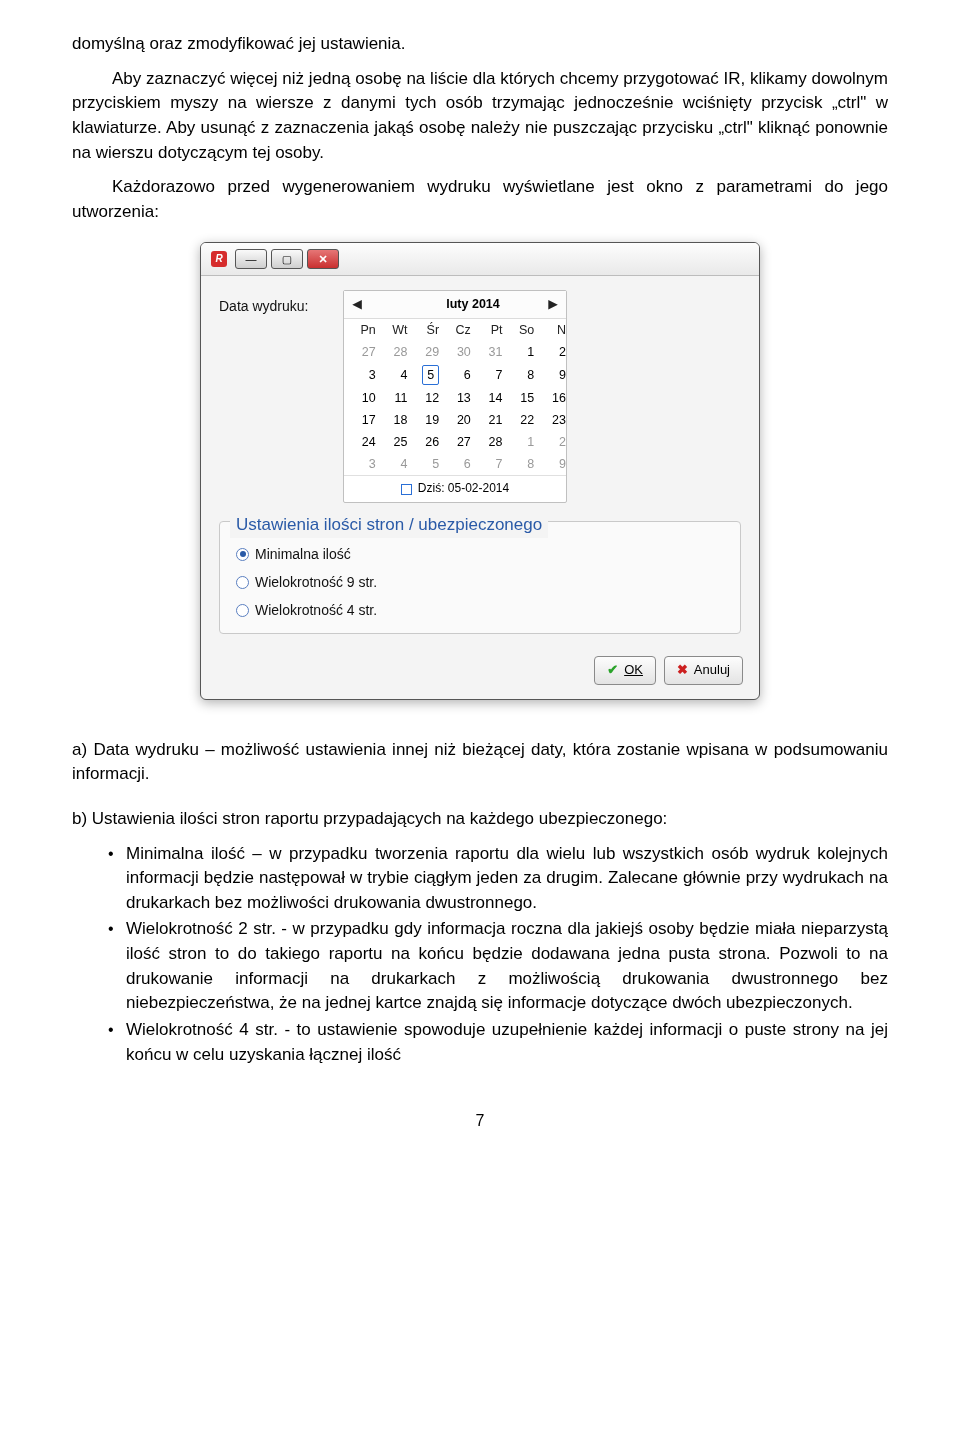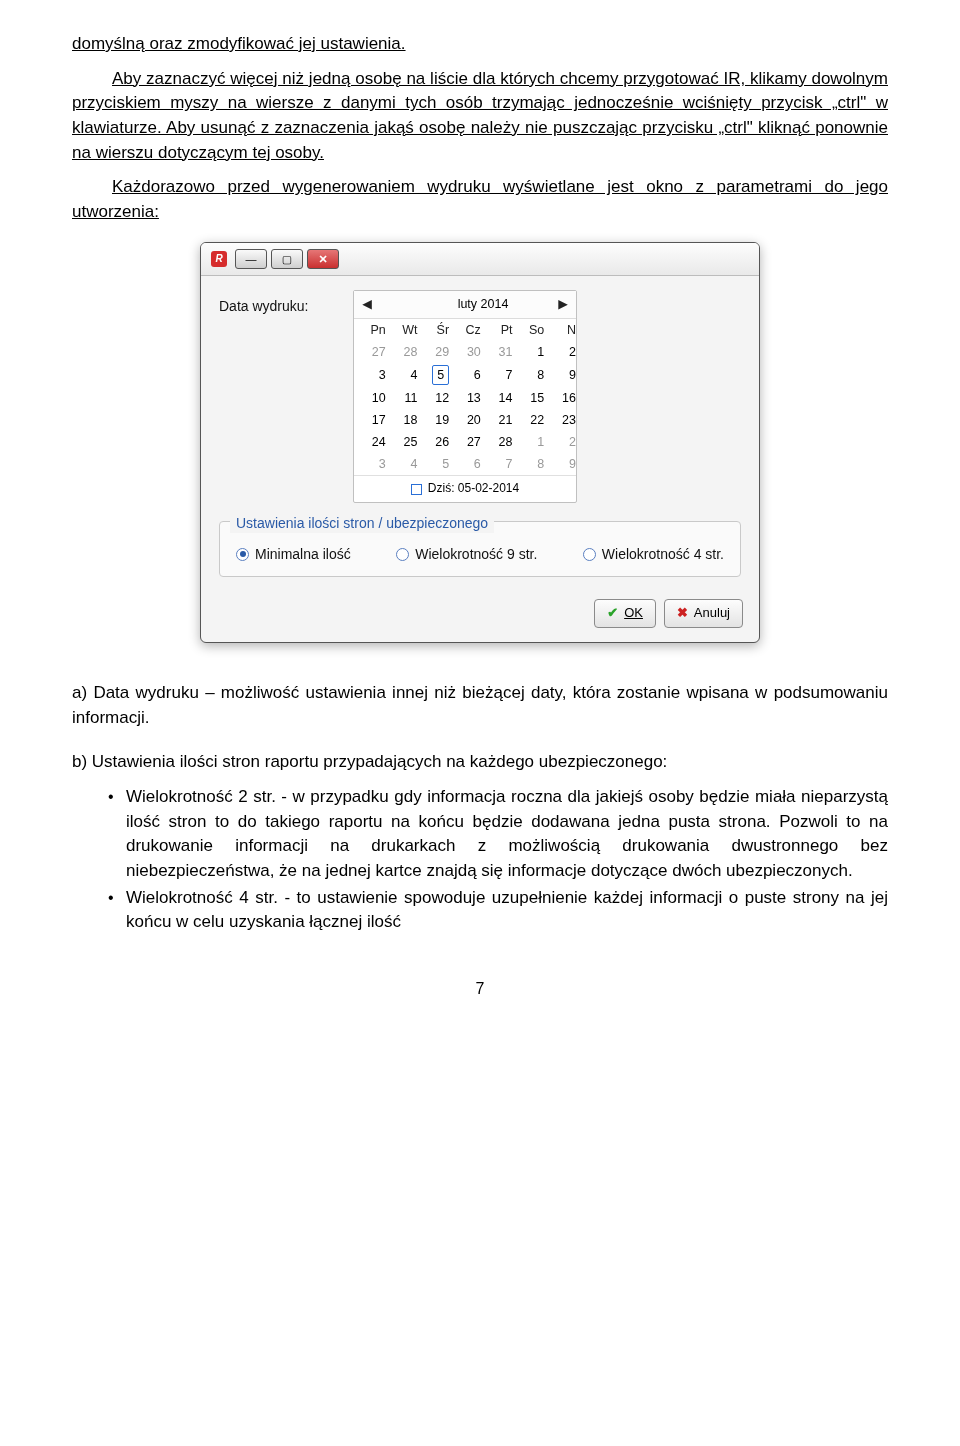--- a/index.html
+++ b/index.html
@@ -5,21 +5,21 @@
   * { box-sizing: border-box; margin: 0; padding: 0; }
   body {
     font-family: Verdana, Geneva, sans-serif;
     font-size: 17px;
     line-height: 1.45;
     color: #000;
     background: #fff;
     width: 960px;
     padding: 32px 72px 40px 72px;
   }
-  .para { margin-bottom: 10px; text-align: justify; text-decoration: underline; }
+  .para { margin-bottom: 10px; text-align: justify; }
   .indent { text-indent: 40px; }
   .dialog-wrap {
     display: flex;
     justify-content: center;
     margin: 18px 0 38px 0;
   }
   .dialog {
     width: 560px;
     border: 1px solid #555;
     border-radius: 6px;
@@ -56,39 +56,39 @@
     display: inline-flex; align-items: center; justify-content: center;
     font-size: 11px;
   }
   .winbtn.close {
     background: linear-gradient(#e67676,#c93030);
     color: #fff; font-weight: bold;
   }
   .dlg-body { padding: 14px 18px 12px 18px; }
   .row-top {
     display: flex;
-    gap: 14px;
+    gap: 4px;
     margin-bottom: 18px;
   }
   .label-date { width: 120px; padding-top: 6px; color: #111; }
   .calendar {
     border: 1px solid #c0c0c0;
     border-radius: 2px;
     background: #fff;
     width: 224px;
     font-size: 12.5px;
   }
   .cal-head {
     display: flex; align-items: center; justify-content: space-between;
     padding: 4px 6px;
     border-bottom: 1px solid #dcdcdc;
     background: #fcfcfc;
   }
   .cal-arrow { width: 14px; text-align: center; color: #222; }
-  .cal-month { font-weight: normal; margin-left: 36px; }
+  .cal-month { font-weight: bold; margin-left: 36px; }
   table.cal-grid {
     width: 100%;
     border-collapse: collapse;
   }
   table.cal-grid th, table.cal-grid td {
     width: 14.28%;
     text-align: right;
     padding: 2px 0;
     font-weight: normal;
   }
@@ -120,27 +120,28 @@
     padding: 20px 12px 12px 12px;
     position: relative;
     margin-bottom: 10px;
   }
   .groupbox-title {
     position: absolute;
     top: -9px; left: 10px;
     background: #f4f4f4;
     padding: 0 6px;
     color: #2a5aa7;
-    font-size: 14px;
+    font-size: 17px;
   }
   .radios {
     display: flex;
     justify-content: space-between;
-    gap: 2px;
+    gap: 8px;
     padding: 2px 4px 0 4px;
+    flex-direction: column;
   }
   .radio { display: flex; align-items: center; gap: 6px; color: #111; }
   .radio-dot {
     width: 13px; height: 13px;
     border: 1px solid #5a7fc0;
     border-radius: 50%;
     display: inline-flex; align-items: center; justify-content: center;
     background: #fff;
   }
   .radio-dot.checked::after {
@@ -312,17 +313,18 @@
     </div>
 
   </div>
 </div>
 
 <p class="section-letter">a)  Data wydruku – możliwość ustawienia innej niż bieżącej daty, która zostanie wpisana w podsumowaniu informacji.</p>
 
 <p class="section-letter">b) Ustawienia ilości stron raportu przypadających na każdego ubezpieczonego:</p>
 
 <ul class="bul">
+  <li>Minimalna ilość – w przypadku tworzenia raportu dla wielu lub wszystkich osób wydruk kolejnych informacji będzie następował w trybie ciągłym jeden za drugim. Zalecane głównie przy wydrukach na drukarkach bez możliwości drukowania dwustronnego.</li>
   <li>Wielokrotność 2 str. - w przypadku gdy informacja roczna dla jakiejś osoby będzie miała nieparzystą ilość stron to do takiego raportu na końcu będzie dodawana jedna pusta strona. Pozwoli to na drukowanie informacji na drukarkach z możliwością drukowania dwustronnego bez niebezpieczeństwa, że na jednej kartce znajdą się informacje dotyczące dwóch ubezpieczonych.</li>
   <li>Wielokrotność 4 str. - to ustawienie spowoduje uzupełnienie każdej informacji o puste strony na jej końcu w celu uzyskania łącznej ilość</li>
 </ul>
 
 <div class="page-num">7</div>
 
 </body></html>

